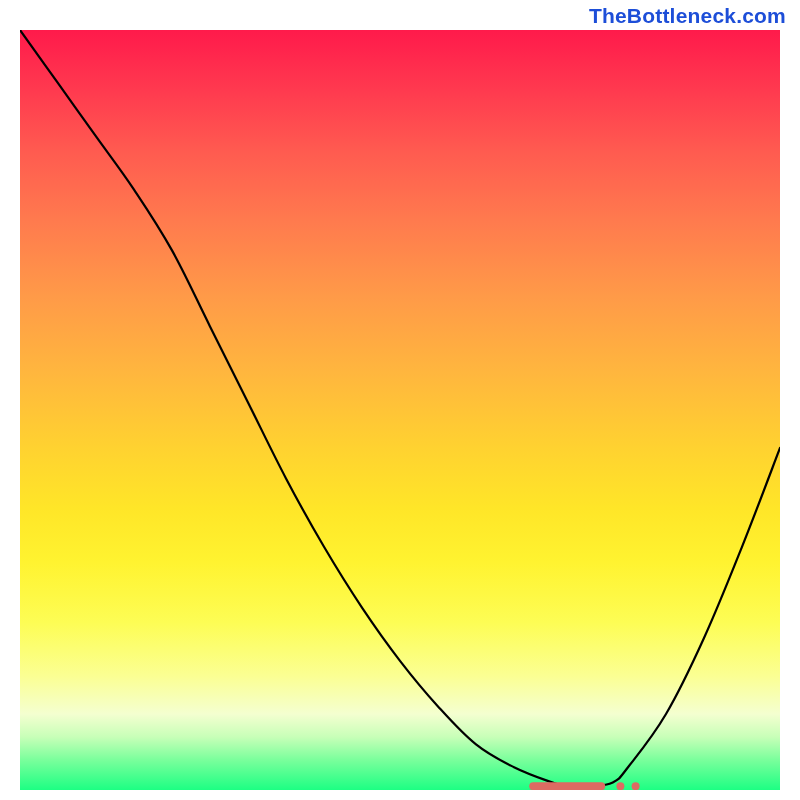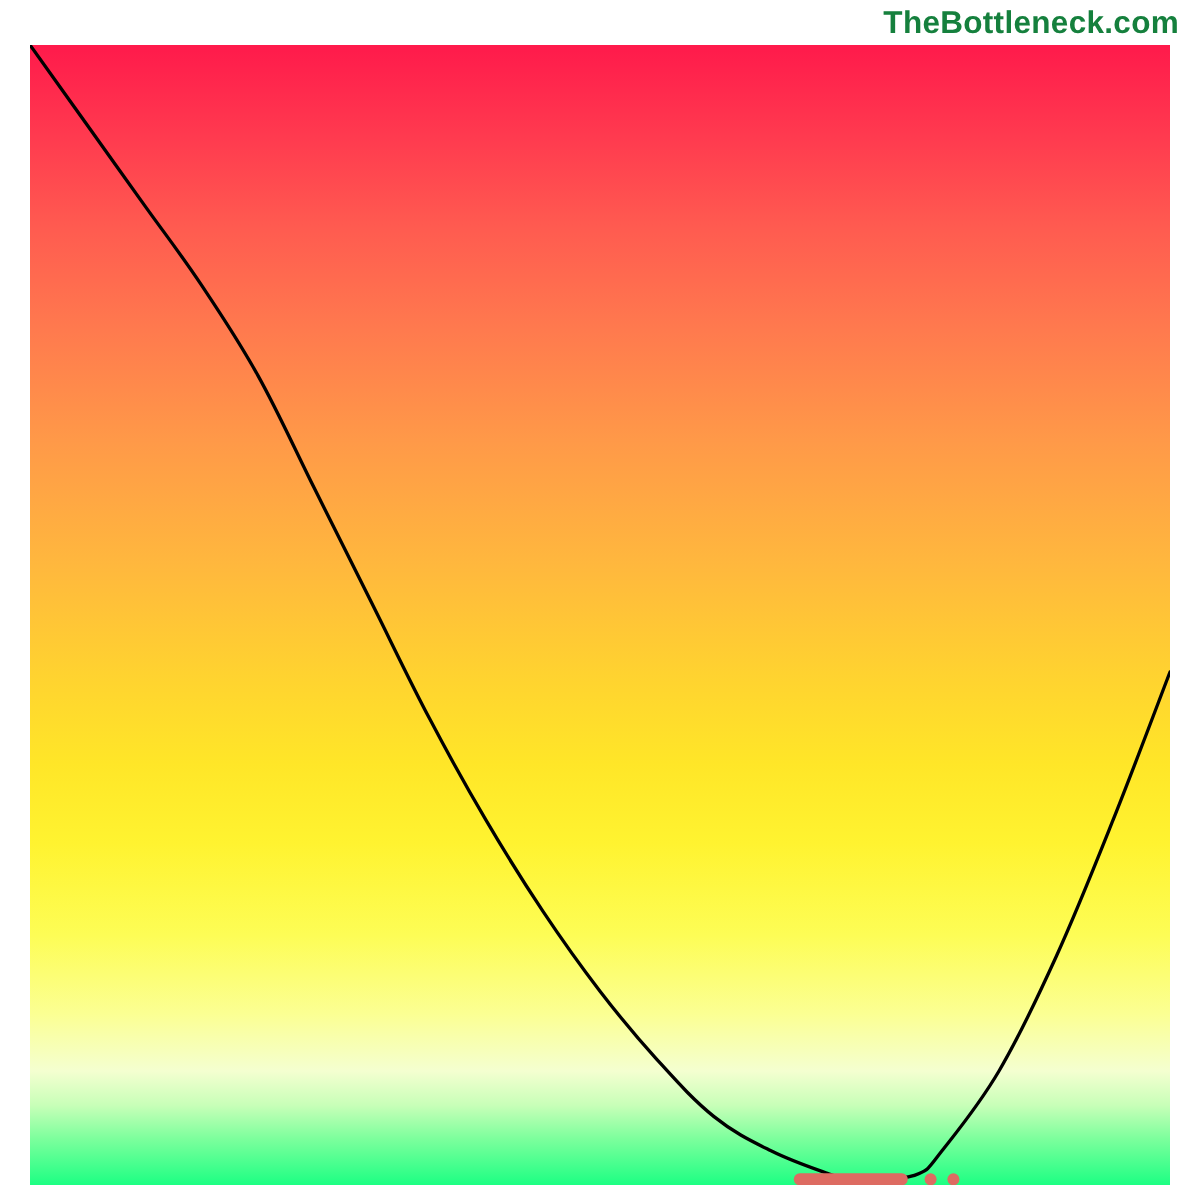--- a/index.html
+++ b/index.html
@@ -15,21 +15,21 @@
     position: relative;
     width: 800px;
     height: 800px;
   }
   .attribution {
     position: absolute;
     top: 4px;
     right: 14px;
     font-size: 21px;
     font-weight: bold;
-    color: #15803d;
+    color: #1d4ed8;
     letter-spacing: 0.2px;
   }
   .plot-area {
     position: absolute;
     left: 20px;
     top: 30px;
     width: 760px;
     height: 760px;
   }
   .gradient {

